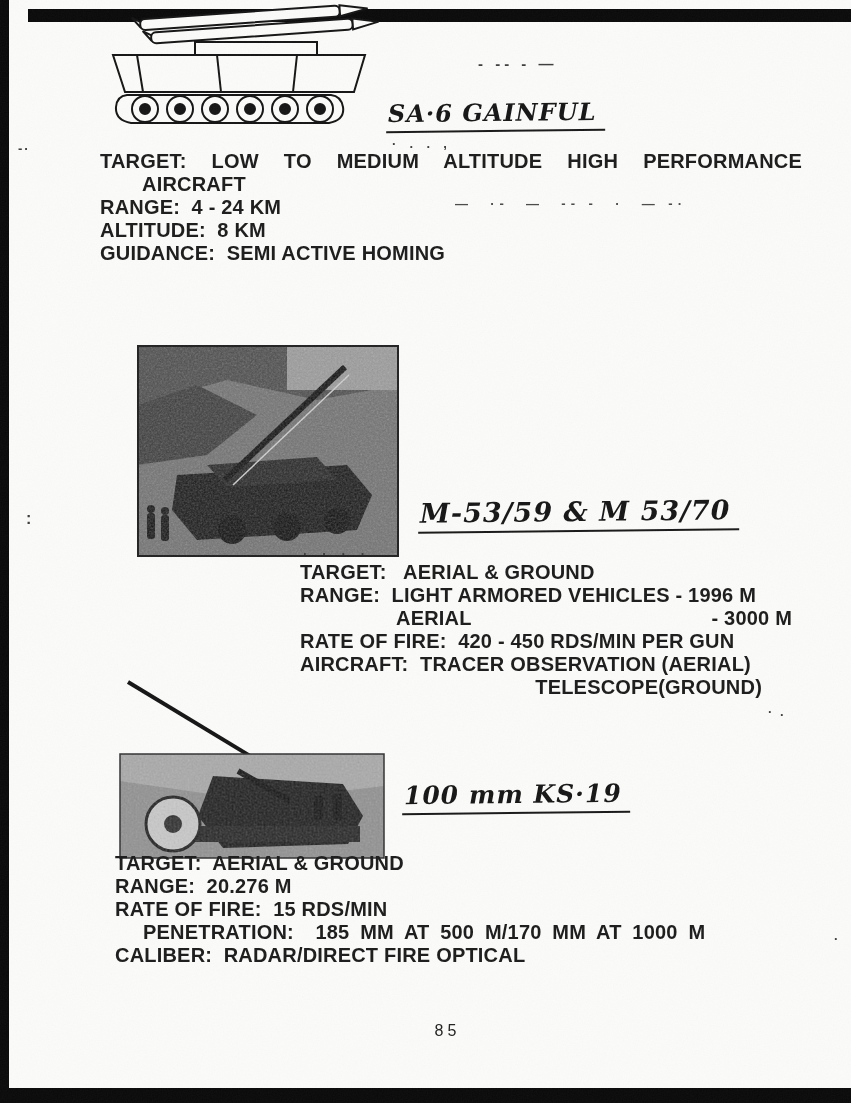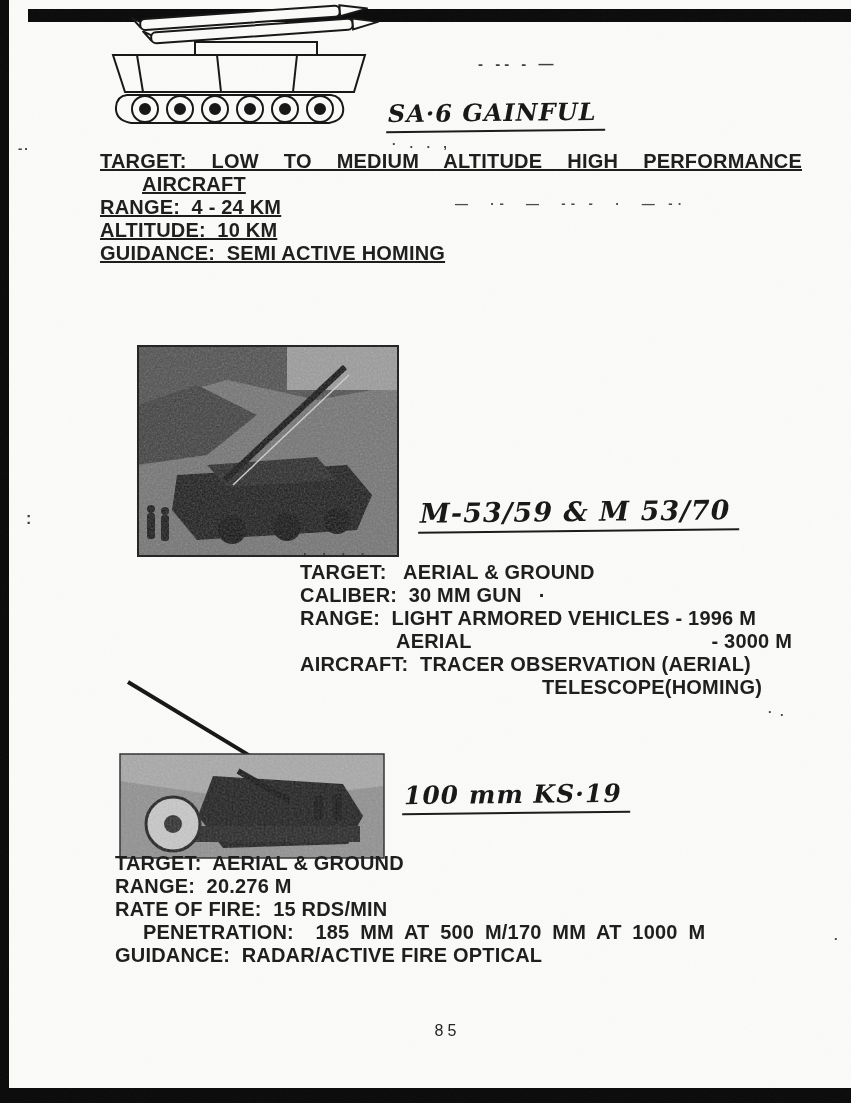--- a/index.html
+++ b/index.html
@@ -35,21 +35,21 @@
     letter-spacing:1px;
     white-space:nowrap;
     transform:rotate(-0.6deg);
   }
   .sa6-title{left:386px;top:98px;font-size:24px;}
   .m53-title{left:418px;top:496px;font-size:27px;}
   .ks19-title{left:402px;top:780px;font-size:25px;}
 
   
   .text-block{position:absolute;}
-  .sa6-text{left:100px;top:150px;text-decoration:underline;}
+  .sa6-text{left:100px;top:150px;}
   .m53-text{left:300px;top:561px;width:492px;}
   .ks19-text{left:115px;top:852px;}
   .spec{
     font-size:20px;font-weight:700;line-height:23px;
     letter-spacing:0.2px;white-space:pre;color:#1b1b1b;
   }
   .spec.justify{
     white-space:normal;width:702px;
     text-align:justify;text-align-last:justify;
   }
@@ -124,21 +124,21 @@
       </g>
     </svg>
   </div>
 
   <div class="hand sa6-title">SA·6 GAINFUL</div>
 
   <div class="text-block sa6-text">
     <div class="spec justify">TARGET: LOW TO MEDIUM ALTITUDE HIGH PERFORMANCE</div>
     <div class="spec indent1">AIRCRAFT</div>
     <div class="spec">RANGE:  4 - 24 KM</div>
-    <div class="spec">ALTITUDE:  10 KM</div>
+    <div class="spec">ALTITUDE:  8 KM</div>
     <div class="spec">GUIDANCE:  SEMI ACTIVE HOMING</div>
   </div>
 
   <div class="img m53-photo">
     <svg width="262" height="212" viewBox="0 0 262 212">
       <defs>
         <filter id="grain1" x="0" y="0" width="100%" height="100%">
           <feTurbulence type="fractalNoise" baseFrequency="0.55" numOctaves="3" seed="11" stitchTiles="stitch"></feTurbulence>
           <feColorMatrix type="saturate" values="0"></feColorMatrix>
         </filter>
@@ -160,30 +160,30 @@
       <rect x="24" y="170" width="8" height="26" rx="3" fill="#111"></rect>
       <rect width="262" height="212" filter="url(#grain1)" opacity="0.35"></rect>
       <rect x="1" y="1" width="260" height="210" fill="none" stroke="#222" stroke-width="2"></rect>
     </svg>
   </div>
 
   <div class="hand m53-title">M-53/59 &amp; M 53/70</div>
 
   <div class="text-block m53-text">
     <div class="spec">TARGET:   AERIAL &amp; GROUND</div>
-    <div class="spec">CALIBER:  30 MM GUN   ·</div>
     <div class="spec">RANGE:  LIGHT ARMORED VEHICLES - 1996 M</div>
     <div class="spec split split-range">
       <span>AERIAL</span>
       <span>- 3000 M</span>
     </div>
+    <div class="spec">RATE OF FIRE:  420 - 450 RDS/MIN PER GUN</div>
     <div class="spec">AIRCRAFT:  TRACER OBSERVATION (AERIAL)</div>
     <div class="spec split split-guid">
       <span>TELESCOPE</span>
-      <span>(HOMING)</span>
+      <span>(GROUND)</span>
     </div>
   </div>
 
   <div class="img ks19-photo">
     <svg width="270" height="185" viewBox="0 0 270 185">
       <defs>
         <filter id="grain2" x="0" y="0" width="100%" height="100%">
           <feTurbulence type="fractalNoise" baseFrequency="0.5" numOctaves="3" seed="23" stitchTiles="stitch"></feTurbulence>
           <feColorMatrix type="saturate" values="0"></feColorMatrix>
         </filter>
@@ -204,21 +204,21 @@
     </svg>
   </div>
 
   <div class="hand ks19-title">100 mm KS·19</div>
 
   <div class="text-block ks19-text">
     <div class="spec">TARGET:  AERIAL &amp; GROUND</div>
     <div class="spec">RANGE:  20.276 M</div>
     <div class="spec">RATE OF FIRE:  15 RDS/MIN</div>
     <div class="spec wsp">PENETRATION:  185 MM AT 500 M/170 MM AT 1000 M</div>
-    <div class="spec">GUIDANCE:  RADAR/ACTIVE FIRE OPTICAL</div>
+    <div class="spec">CALIBER:  RADAR/DIRECT FIRE OPTICAL</div>
   </div>
 
   <div class="art art1">- -- - —</div>
   <div class="art art2">·  .  .  ,</div>
   <div class="art art3">—  ·-  —  -- -  ·  — -·</div>
   <div class="art art4">-·</div>
   <div class="art art5">:</div>
   <div class="art art6">· .</div>
   <div class="art art7">.</div>
   <div class="art art8">. . . .</div>

